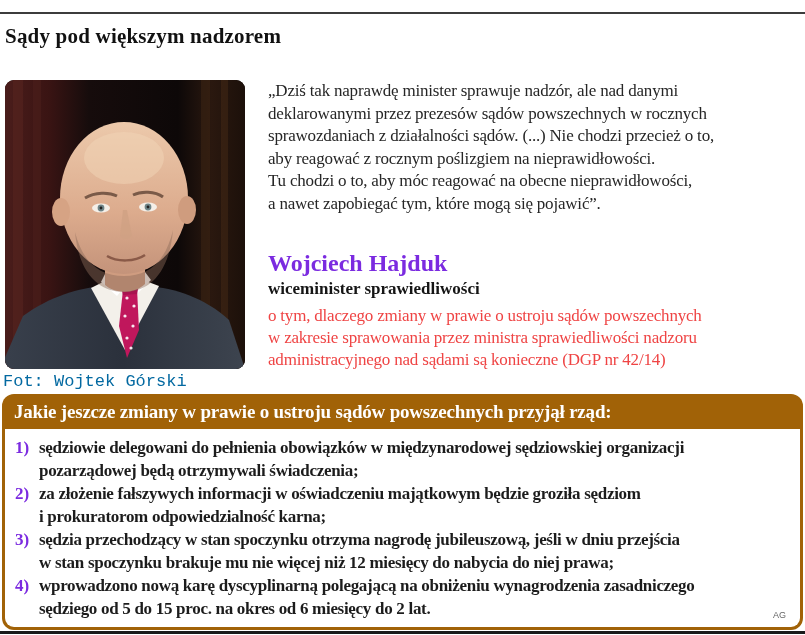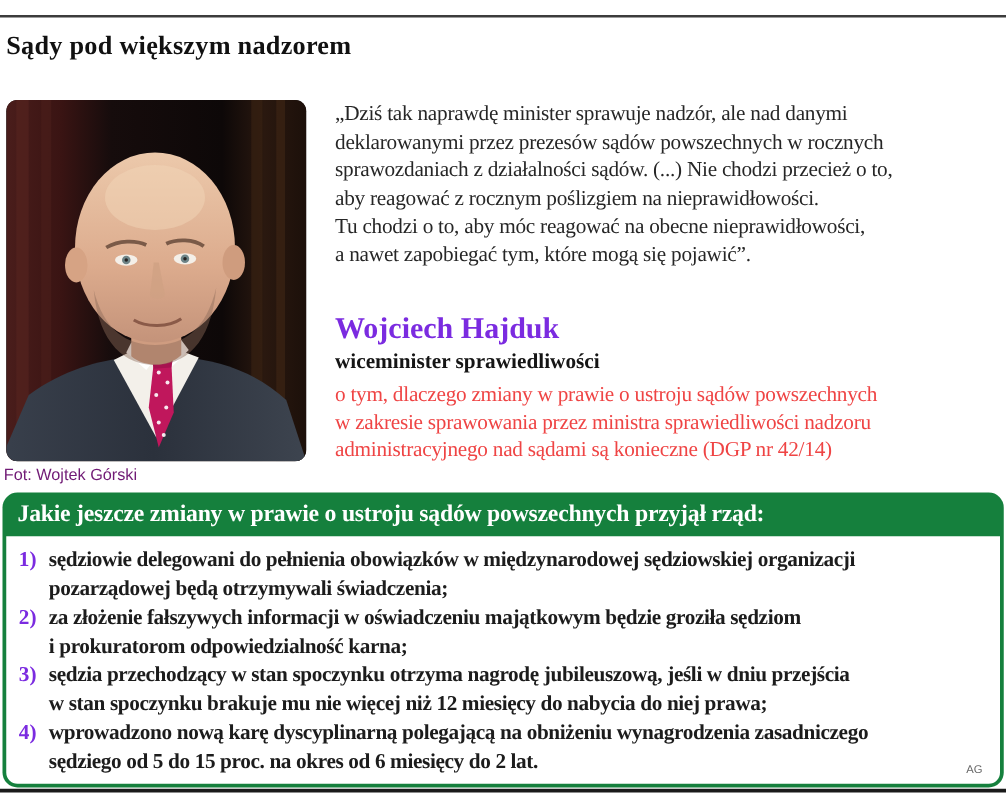--- a/index.html
+++ b/index.html
@@ -13,31 +13,31 @@
     position:absolute;left:5px;top:24px;width:780px;
     font-size:21px;font-weight:bold;letter-spacing:.2px;color:#111;
   }
   .photo{
     position:absolute;left:5px;top:80px;width:240px;height:289px;
     border-radius:9px;overflow:hidden;background:#120a0a;
   }
   .photo svg{display:block;}
   .credit{
     position:absolute;left:3px;top:372px;
-    font-family:Liberation Sans, sans-serif;font-size:13px;color:#701a75;
+    font-family:Liberation Mono, monospace;font-size:17px;color:#0369a1;
   }
   .col{position:absolute;left:268px;top:80px;width:535px;}
   .quote div{font-size:17px;line-height:22.5px;letter-spacing:-0.2px;white-space:nowrap;color:#262626;}
   .person-name{margin-top:35px;font-size:24px;font-weight:bold;color:#7b2be0;}
   .person-role{margin-top:2px;font-size:17px;font-weight:bold;color:#151515;}
   .desc{margin-top:6px;}
   .desc div{font-size:17px;line-height:22px;letter-spacing:-0.2px;white-space:nowrap;color:#ef4444;}
   .infobox{
     position:absolute;left:2px;top:394px;width:801px;height:236px;
-    background:#15803d;border-radius:12px;box-sizing:border-box;
+    background:#a16207;border-radius:12px;box-sizing:border-box;
   }
   .infobox-header{
     height:35px;display:flex;align-items:center;padding:0 12px;
     color:#ffffff;font-size:19px;font-weight:bold;letter-spacing:-0.2px;white-space:nowrap;
   }
   .infobox-body{
     position:absolute;left:3px;right:3px;top:35px;bottom:3px;
     background:#ffffff;border-radius:0 0 9px 9px;padding:7px 10px 0 10px;box-sizing:border-box;
   }
   .item{display:flex;}

